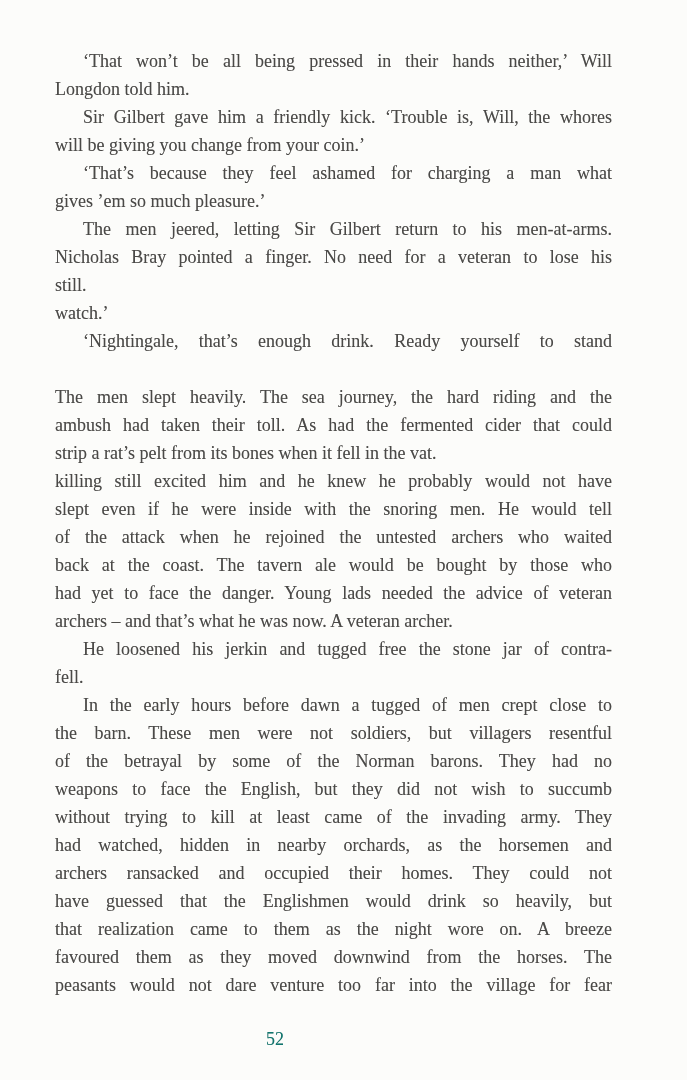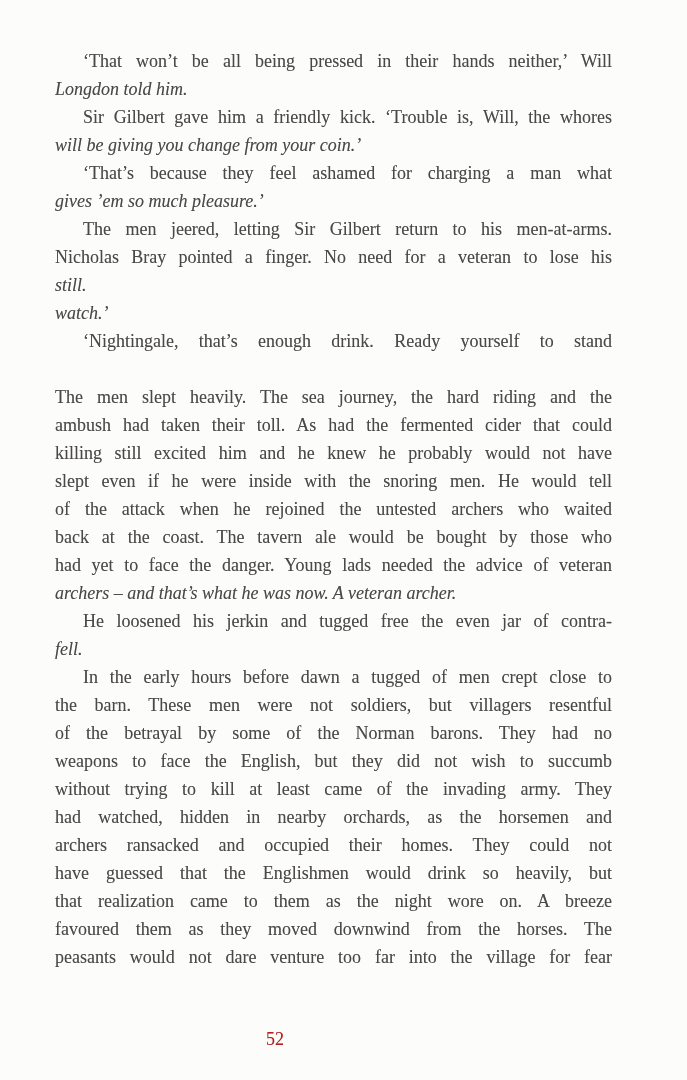--- a/index.html
+++ b/index.html
@@ -21,31 +21,31 @@
   .line {
     font-size: 18px;
     line-height: 28px;
     height: 28px;
     text-align: justify;
     text-align-last: justify;
     text-shadow: 0 0 0.5px rgba(74, 73, 71, 0.35);
     overflow: hidden;
   }
   .line.indent { text-indent: 28px; }
-  .line.last { text-align-last: left; font-style: italic; }
+  .line.last { text-align-last: left; }
   .break { height: 28px; }
   .page-number {
     position: absolute;
     top: 1025px;
     left: 0;
     width: 550px;
     text-align: center;
     font-size: 18px;
     line-height: 28px;
-    color: #b91c1c;
+    color: #0f766e;
     text-shadow: 0 0 0.5px rgba(74, 73, 71, 0.35);
   }
 </style>
 </head>
 <body>
 
 <div class="page">
   <div class="text-block">
     <div class="line indent" style="">‘That won’t be all being pressed in their hands neither,’ Will</div>
     <div class="line last" style="">Longdon told him.</div>
@@ -56,27 +56,28 @@
     <div class="line indent" style="">The men jeered, letting Sir Gilbert return to his men-at-arms.</div>
     <div class="line" style="">Nicholas Bray pointed a finger. No need for a veteran to lose his</div>
     <div class="line last" style="">still.</div>
     <div class="line last" style="">watch.’</div>
     <div class="line indent" style="">‘Nightingale, that’s enough drink. Ready yourself to stand</div>
 
     <div class="break"></div>
 
     <div class="line" style="">The men slept heavily. The sea journey, the hard riding and the</div>
     <div class="line" style="">ambush had taken their toll. As had the fermented cider that could</div>
+    <div class="line last" style="">strip a rat’s pelt from its bones when it fell in the vat.</div>
     <div class="line" style="">killing still excited him and he knew he probably would not have</div>
     <div class="line" style="">slept even if he were inside with the snoring men. He would tell</div>
     <div class="line" style="">of the attack when he rejoined the untested archers who waited</div>
     <div class="line" style="">back at the coast. The tavern ale would be bought by those who</div>
     <div class="line" style="">had yet to face the danger. Young lads needed the advice of veteran</div>
     <div class="line last" style="">archers – and that’s what he was now. A veteran archer.</div>
-    <div class="line indent" style="">He loosened his jerkin and tugged free the even jar of contra-</div>
+    <div class="line indent" style="">He loosened his jerkin and tugged free the stone jar of contra-</div>
     <div class="line last" style="">fell.</div>
     <div class="line indent" style="">In the early hours before dawn a tugged of men crept close to</div>
     <div class="line" style="">the barn. These men were not soldiers, but villagers resentful</div>
     <div class="line" style="">of the betrayal by some of the Norman barons. They had no</div>
     <div class="line" style="">weapons to face the English, but they did not wish to succumb</div>
     <div class="line" style="">without trying to kill at least came of the invading army. They</div>
     <div class="line" style="">had watched, hidden in nearby orchards, as the horsemen and</div>
     <div class="line" style="">archers ransacked and occupied their homes. They could not</div>
     <div class="line" style="">have guessed that the Englishmen would drink so heavily, but</div>
     <div class="line" style="">that realization came to them as the night wore on. A breeze</div>

